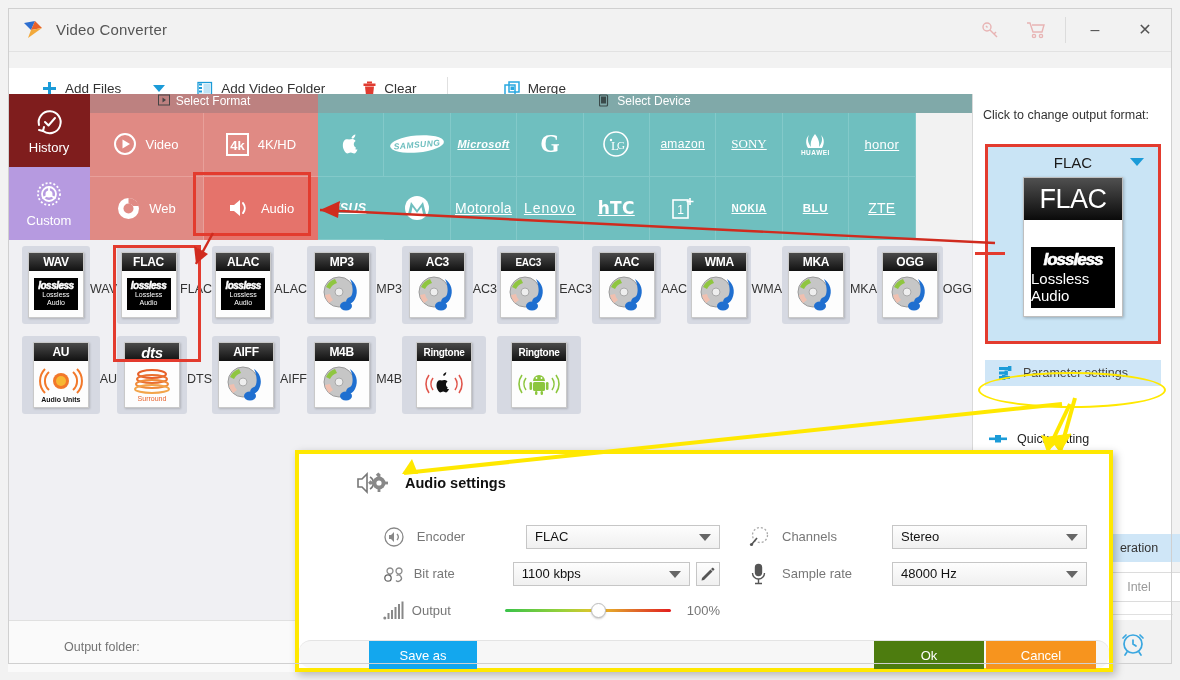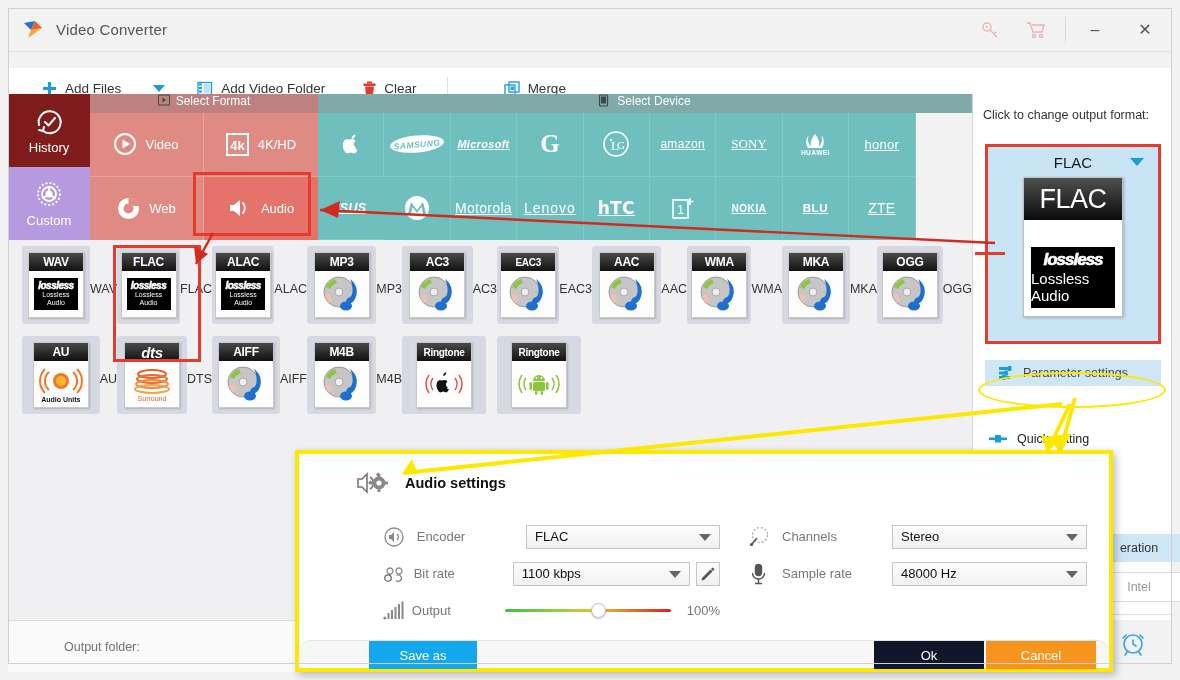--- a/index.html
+++ b/index.html
@@ -154,21 +154,21 @@
   .vol-track { width:195px; height:3px; border-radius:2px;
     background:linear-gradient(90deg,#39c24a 0%,#9ad13a 35%,#e8c32a 55%,#e06c2a 78%,#e31e1e 100%);
     position:relative; }
   .vol-knob { position:absolute; left:86px; top:-6px; width:15px; height:15px; border-radius:50%;
     background:#fff; border:1.5px solid #bdbdbd; box-shadow:0 1px 2px rgba(0,0,0,.2); }
   .vol-pct { margin-left:16px; font-size:13px; color:#777; }
   .dlg-foot { position:absolute; left:0; bottom:0; width:810px; height:28px;
     background:#f7f7f7; border-top:1px solid #e4e4e4;border-radius:12px; }
   .btn-saveas { position:absolute; left:70px; top:0; width:108px; height:28px; background:#13a7ee;
     color:#fff; font-size:13px; display:flex; align-items:center; justify-content:center; }
-  .btn-ok { position:absolute; left:575px; top:0; width:110px; height:28px; background:#0f172a;
+  .btn-ok { position:absolute; left:575px; top:0; width:110px; height:28px; background:#4d7c0f;
     color:#fff; font-size:13px; display:flex; align-items:center; justify-content:center; }
   .btn-cancel { position:absolute; left:687px; top:0; width:110px; height:28px; background:#f7941e;
     color:#fff; font-size:13px; display:flex; align-items:center; justify-content:center; }
 
   .win-shadow { position:absolute; left:8px; top:8px; width:1164px; height:656px;
     border:1px solid #d0d0d0; pointer-events:none; }
 </style>
 </head>
 <body>
 

